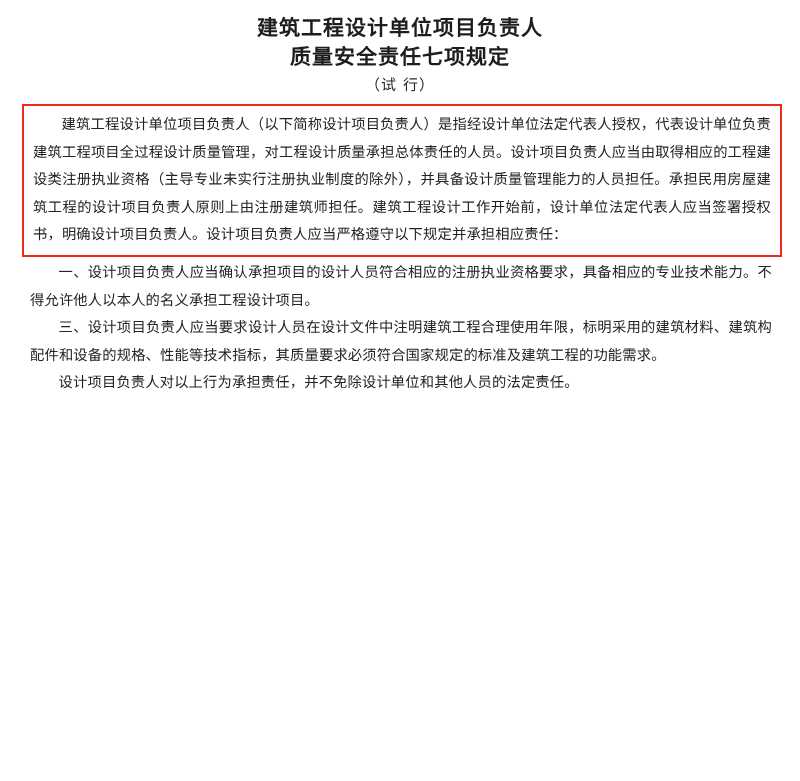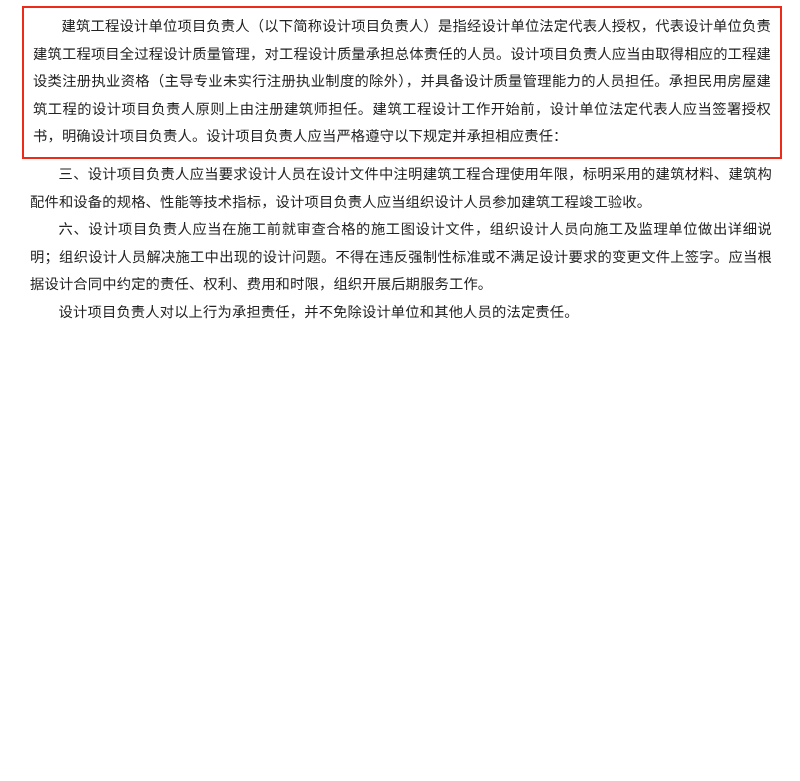--- a/index.html
+++ b/index.html
@@ -79,28 +79,33 @@
     margin: 0;
     padding: 0;
     list-style: none;
   }
 </style>
 </head>
 <body>
 
 <div class="page">
 
+  <div class="title-block">
+    <div class="title-line">建筑工程设计单位项目负责人</div>
+    <div class="title-line">质量安全责任七项规定</div>
+    <div class="title-sub">（试 行）</div>
+  </div>
 
   <div class="redbox" style="border-color: rgb(238, 42, 24);">
     <p class="para">建筑工程设计单位项目负责人（以下简称设计项目负责人）是指经设计单位法定代表人授权，代表设计单位负责建筑工程项目全过程设计质量管理，对工程设计质量承担总体责任的人员。设计项目负责人应当由取得相应的工程建设类注册执业资格（主导专业未实行注册执业制度的除外），并具备设计质量管理能力的人员担任。承担民用房屋建筑工程的设计项目负责人原则上由注册建筑师担任。建筑工程设计工作开始前，设计单位法定代表人应当签署授权书，明确设计项目负责人。设计项目负责人应当严格遵守以下规定并承担相应责任：</p>
   </div>
 
   <div class="body-wrap">
     <div class="numbered-list">
-      <p class="para">三、设计项目负责人应当要求设计人员在设计文件中注明建筑工程合理使用年限，标明采用的建筑材料、建筑构配件和设备的规格、性能等技术指标，设计项目负责人应当组织设计人员参加建筑工程竣工验收。</p>
-      <p class="para">六、设计项目负责人应当在施工前就审查合格的施工图设计文件，组织设计人员向施工及监理单位做出详细说明；组织设计人员解决施工中出现的设计问题。不得在违反强制性标准或不满足设计要求的变更文件上签字。应当根据设计合同中约定的责任、权利、费用和时限，组织开展后期服务工作。</p>
+      <p class="para">一、设计项目负责人应当确认承担项目的设计人员符合相应的注册执业资格要求，具备相应的专业技术能力。不得允许他人以本人的名义承担工程设计项目。</p>
+      <p class="para">三、设计项目负责人应当要求设计人员在设计文件中注明建筑工程合理使用年限，标明采用的建筑材料、建筑构配件和设备的规格、性能等技术指标，其质量要求必须符合国家规定的标准及建筑工程的功能需求。</p>
     </div>
 
     <p class="para">设计项目负责人对以上行为承担责任，并不免除设计单位和其他人员的法定责任。</p>
 
   </div>
 
 </div>
 
 </body></html>

